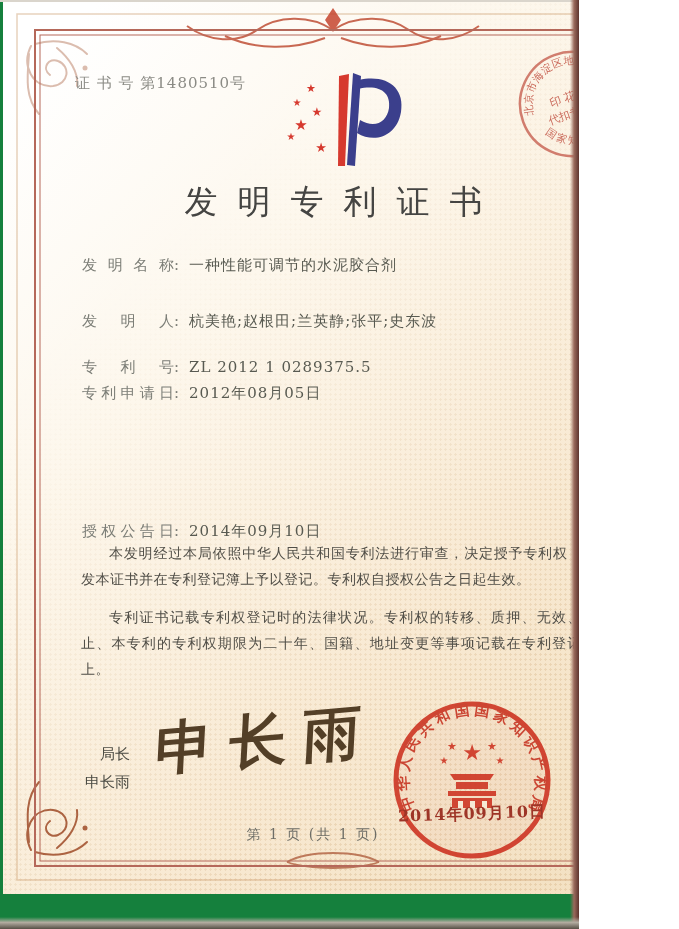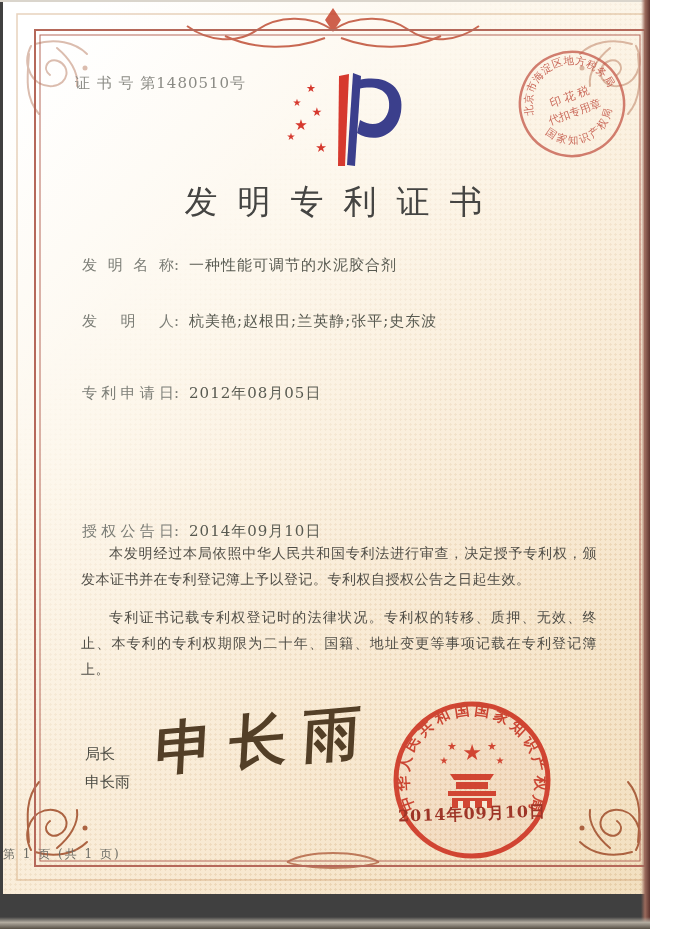--- a/index.html
+++ b/index.html
@@ -1,17 +1,17 @@
 <!DOCTYPE html>
 <html><head>
 <meta charset="utf-8">
 <style>
   html,body{margin:0;padding:0;background:#ffffff;}
-  #stage{position:relative;width:650px;height:929px;overflow:hidden;
-         font-family:"DejaVu Serif","Liberation Serif",serif;background:#404040;}
+  #stage{position:relative;width:579px;height:929px;overflow:hidden;
+         font-family:"DejaVu Serif","Liberation Serif",serif;background:#15803d;}
 
   
   .edge-right{position:absolute;top:0;right:0;width:9px;height:100%;
     background:linear-gradient(to right,rgba(255,255,255,0) 0%,#9a6a5c 45%,#5d342e 100%);z-index:50;}
   .edge-bottom{position:absolute;left:0;bottom:0;width:100%;height:12px;
     background:linear-gradient(to bottom,rgba(255,255,255,0) 0%,#b3aca0 45%,#575046 100%);z-index:50;}
   .edge-top{position:absolute;left:0;top:0;width:100%;height:2px;background:#dad5cc;z-index:50;}
 
   
   .sheet{position:absolute;left:3px;top:2px;width:661px;height:892px;
@@ -32,25 +32,25 @@
     font-size:33px;font-weight:normal;color:#454543;letter-spacing:20px;padding-left:20px;box-sizing:border-box;}
 
   .field-row{position:absolute;left:79px;font-size:15px;white-space:nowrap;}
   .flabel{display:inline-block;width:92px;text-align:justify;text-align-last:justify;color:#7c7e77;vertical-align:top;}
   .fcolon{color:#7c7e77;margin-right:10px;}
   .fvalue{color:#585a51;letter-spacing:1px;}
 
   .paras{position:absolute;left:66px;top:526px;width:540px;}
   .paras p{margin:12px;font-size:14px;line-height:26px;color:#504e47;text-align:justify;text-indent:2em;letter-spacing:0.5px;}
 
-  .signer{position:absolute;left:82px;top:738px;font-size:15px;color:#4a4a42;line-height:28px;}
+  .signer{position:absolute;left:82px;top:738px;font-size:15px;color:#4a4a42;line-height:28px;text-align:right;}
   .signature{position:absolute;left:152px;top:700px;font-size:58px;font-weight:bold;color:#463119;
     letter-spacing:16px;transform:rotate(-5deg) skewX(-8deg);opacity:0.92;white-space:nowrap;}
 
-  .footer{position:absolute;left:0;top:844px;width:620px;font-size:12px;color:#6d6d66;letter-spacing:2px;}
+  .footer{position:absolute;left:0;top:824px;width:620px;text-align:center;font-size:14px;color:#6d6d66;letter-spacing:2px;}
 
   .tax-stamp{position:absolute;left:507px;top:40px;width:124px;height:124px;transform:rotate(-20deg);opacity:0.9;}
   .big-seal{position:absolute;left:379px;top:688px;width:180px;height:180px;opacity:0.93;}
   .seal-date{position:absolute;left:389px;top:802px;width:160px;text-align:center;
     font-size:16px;font-weight:bold;color:#9e3527;letter-spacing:1px;transform:rotate(-2deg);z-index:10;}
 </style>
 </head>
 <body>
 
 <div id="stage">
@@ -102,20 +102,23 @@
       <path d="M78,8 C106,2 124,16 120,40 C116,64 94,72 76,61 L79,48 C94,57 106,50 108,36 C110,20 98,12 77,17 Z" fill="#3b3f8c"></path>
     </svg>
 
     <div class="title">发明专利证书</div>
 
     <div class="field-row" style="top:254px">
       <span class="flabel">发明名称</span><span class="fcolon">:</span><span class="fvalue">一种性能可调节的水泥胶合剂</span>
     </div>
     <div class="field-row" style="top:310px">
       <span class="flabel">发明人</span><span class="fcolon">:</span><span class="fvalue">杭美艳;赵根田;兰英静;张平;史东波</span>
+    </div>
+    <div class="field-row" style="top:356px">
+      <span class="flabel">专利号</span><span class="fcolon">:</span><span class="fvalue">ZL 2012 1 0289375.5</span>
     </div>
     <div class="field-row" style="top:382px">
       <span class="flabel">专利申请日</span><span class="fcolon">:</span><span class="fvalue">2012年08月05日</span>
     </div>
     <div class="field-row" style="top:520px">
       <span class="flabel">授权公告日</span><span class="fcolon">:</span><span class="fvalue">2014年09月10日</span>
     </div>
 
     <div class="paras">
       <p>本发明经过本局依照中华人民共和国专利法进行审查，决定授予专利权，颁发本证书并在专利登记簿上予以登记。专利权自授权公告之日起生效。</p>

